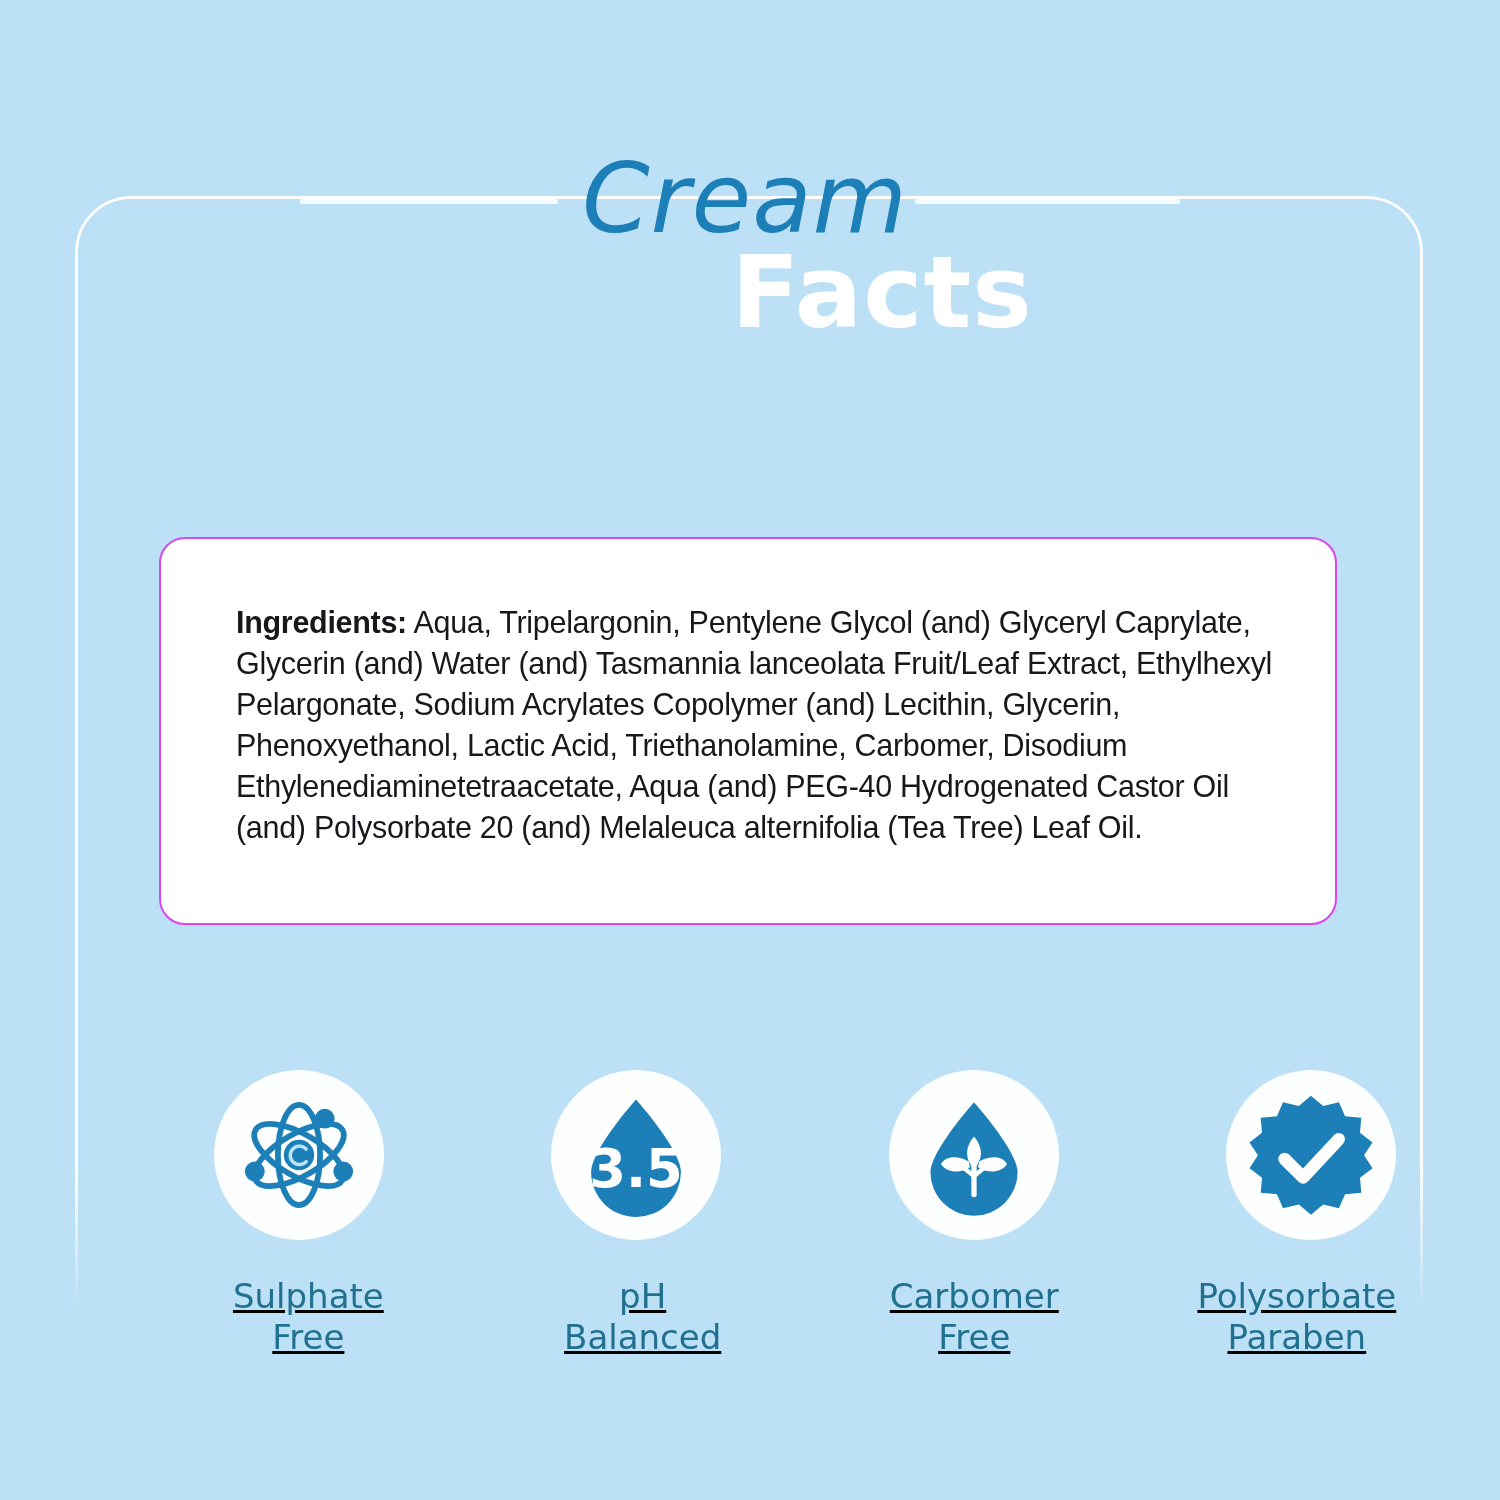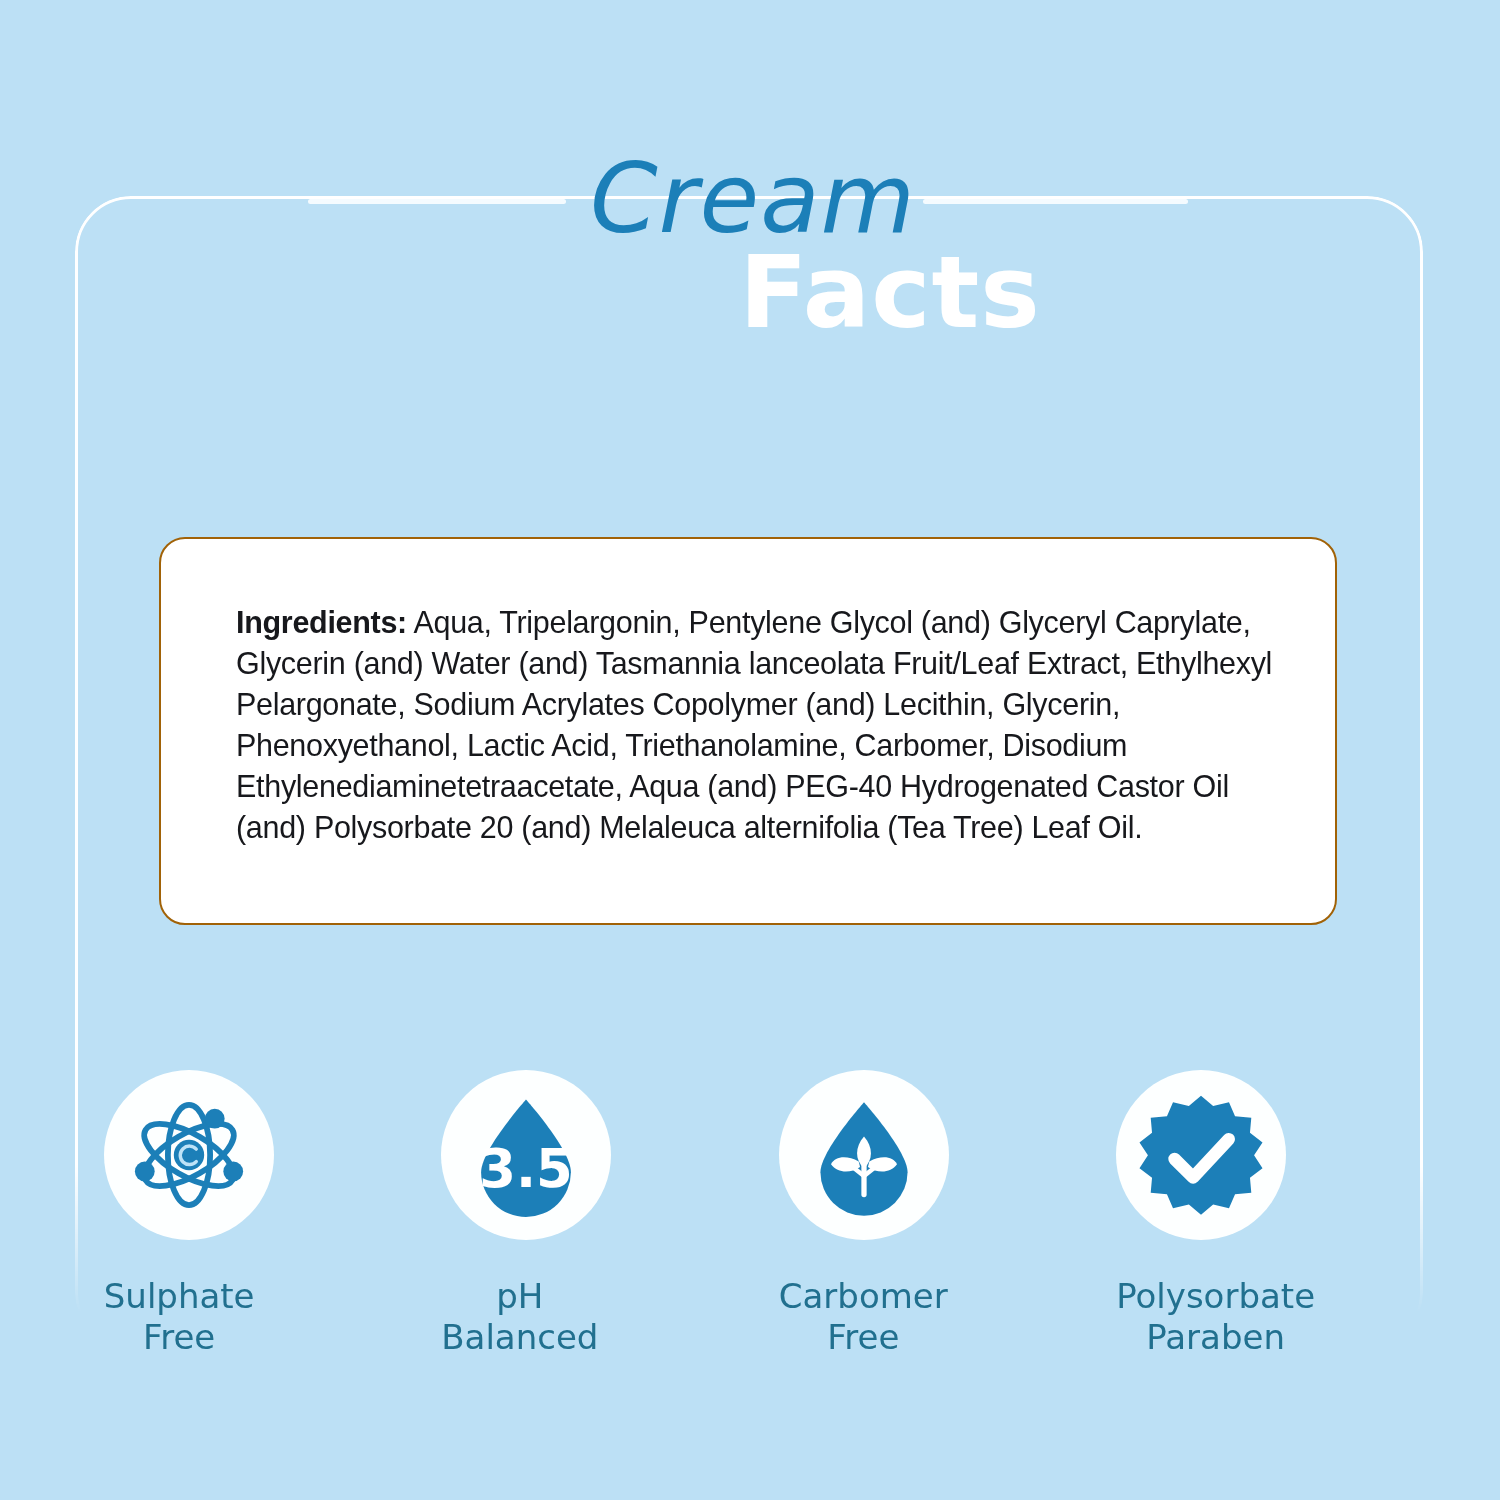--- a/index.html
+++ b/index.html
@@ -18,21 +18,21 @@
     left:75px;top:196px;width:1348px;height:1152px;
     border:3px solid #ffffff;
     border-radius:56px;
     box-sizing:border-box;
     -webkit-mask-image:linear-gradient(to bottom,#000 0,#000 84%,rgba(0,0,0,0) 97%);
     mask-image:linear-gradient(to bottom,#000 0,#000 84%,rgba(0,0,0,0) 97%);
     pointer-events:none;
   }
 
   
-  .header{position:absolute;left:8px;top:0;width:1380px;height:360px;}
+  .header{position:absolute;left:0;top:0;width:1380px;height:360px;}
   .rule{
     position:absolute;top:199px;height:5px;background:#f4fbff;border-radius:3px;
   }
   .rule.left{left:300px;width:258px;}
   .rule.right{left:915px;width:265px;}
   .cream{
     position:absolute;left:0;top:150px;width:1500px;
     text-align:center;
     font-size:97px;
     font-style:italic;
@@ -51,21 +51,21 @@
     line-height:1;
   }
   .cream-inner{display:inline-block;transform:translateX(-5px);}
   .facts-inner{display:inline-block;transform:translateX(132px);}
 
   
   .card{
     position:absolute;
     left:159px;top:537px;width:1178px;height:388px;
     background:#ffffff;
-    border:2px solid #a16207;
+    border:2px solid #d946ef;
     border-radius:26px;
     box-sizing:border-box;
   }
   .card-text{
     position:absolute;
     left:75px;top:63px;width:1055px;
     font-size:30.5px;
     line-height:41px;
     color:#17181c;
     font-family:"Liberation Sans", sans-serif;
@@ -74,21 +74,21 @@
   }
   .card-text b{font-weight:bold;}
 
   
   .features{
     position:absolute;left:75px;top:1070px;width:1350px;height:290px;
     display:flex;align-items:flex-start;justify-content:space-around;
   }
   .feature{
     width:280px;
-    display:flex;flex-direction:column;align-items:flex-start;
+    display:flex;flex-direction:column;align-items:flex-end;text-decoration:underline;
   }
   .badge{
     width:170px;height:170px;border-radius:50%;
     background:#fdffff;
     display:flex;align-items:center;justify-content:center;
   }
   .flabel{
     margin-top:36px;
     text-align:center;
     font-size:34px;

